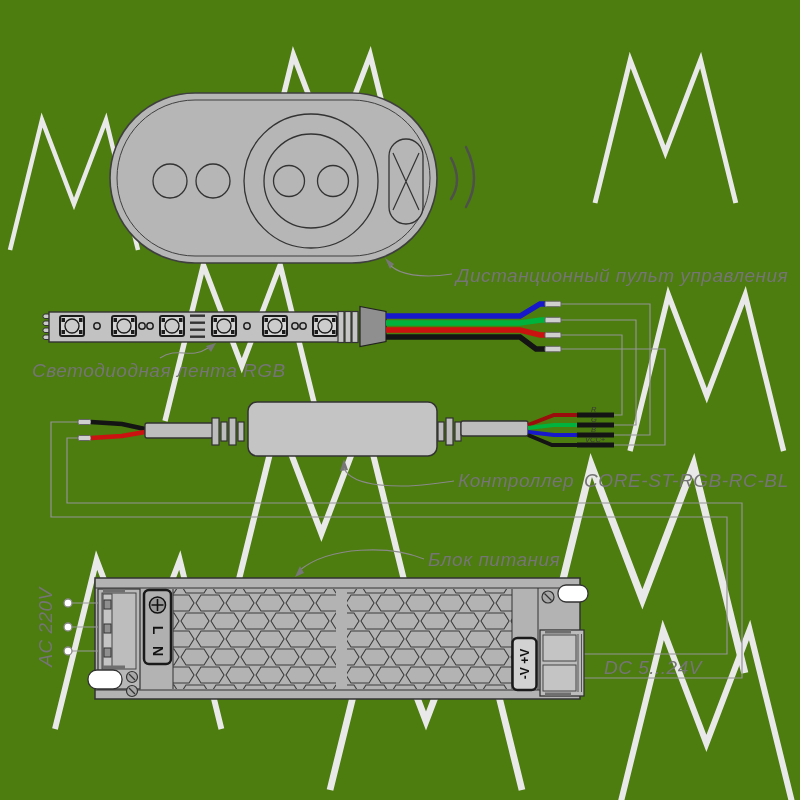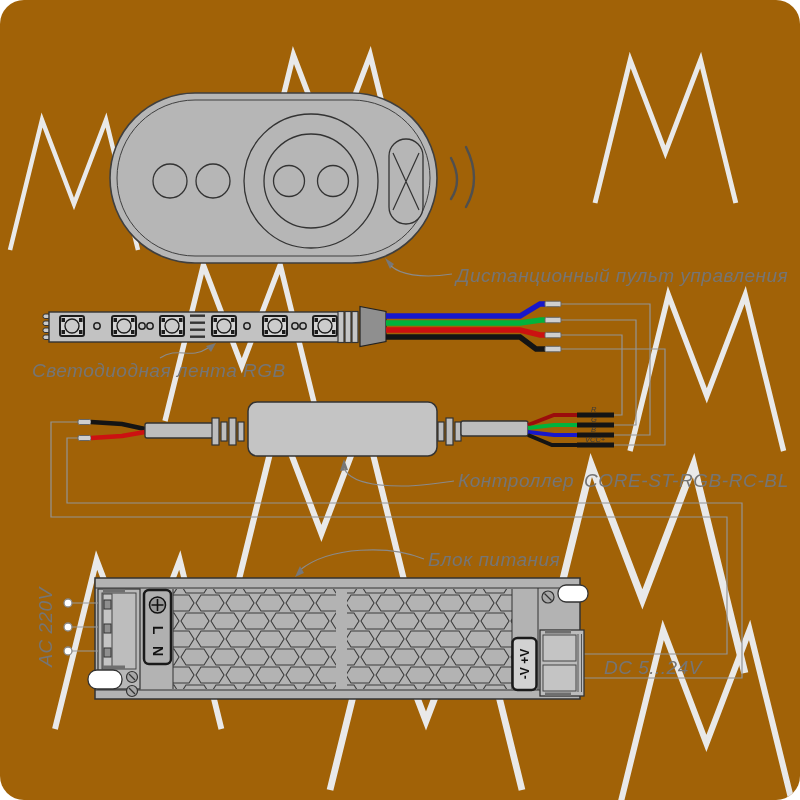--- a/index.html
+++ b/index.html
@@ -1,16 +1,16 @@
 <!DOCTYPE html>
 <html><head>
 <meta charset="utf-8">
 <style>
   html,body{margin:0;padding:0;background:#ffffff;}
-  .stage{width:800px;height:800px;position:relative;background:#a16207;overflow:hidden;border-radius:24px;}
+  .stage{width:800px;height:800px;position:relative;background:#4d7c0f;overflow:hidden;}
   svg{display:block;}
   .lbl{font:italic 19px "Liberation Sans",sans-serif;fill:#757575;letter-spacing:.5px;}
   .lbl-model{font:italic 19px "Liberation Sans",sans-serif;fill:#757575;letter-spacing:.6px;}
   .pin{font:italic 7.5px "Liberation Sans",sans-serif;fill:#3a3a3a;}
   .term{font:bold 14px "Liberation Sans",sans-serif;fill:#111;}
   .term-sm{font:bold 12px "Liberation Sans",sans-serif;fill:#111;}
   .thin{stroke:#949494;stroke-width:1.2;fill:none;}
   .leader{stroke:#8a8a8a;stroke-width:1.1;fill:none;}
   .wm{stroke:#e9e9e9;stroke-width:4.5;fill:none;}
 </style>

